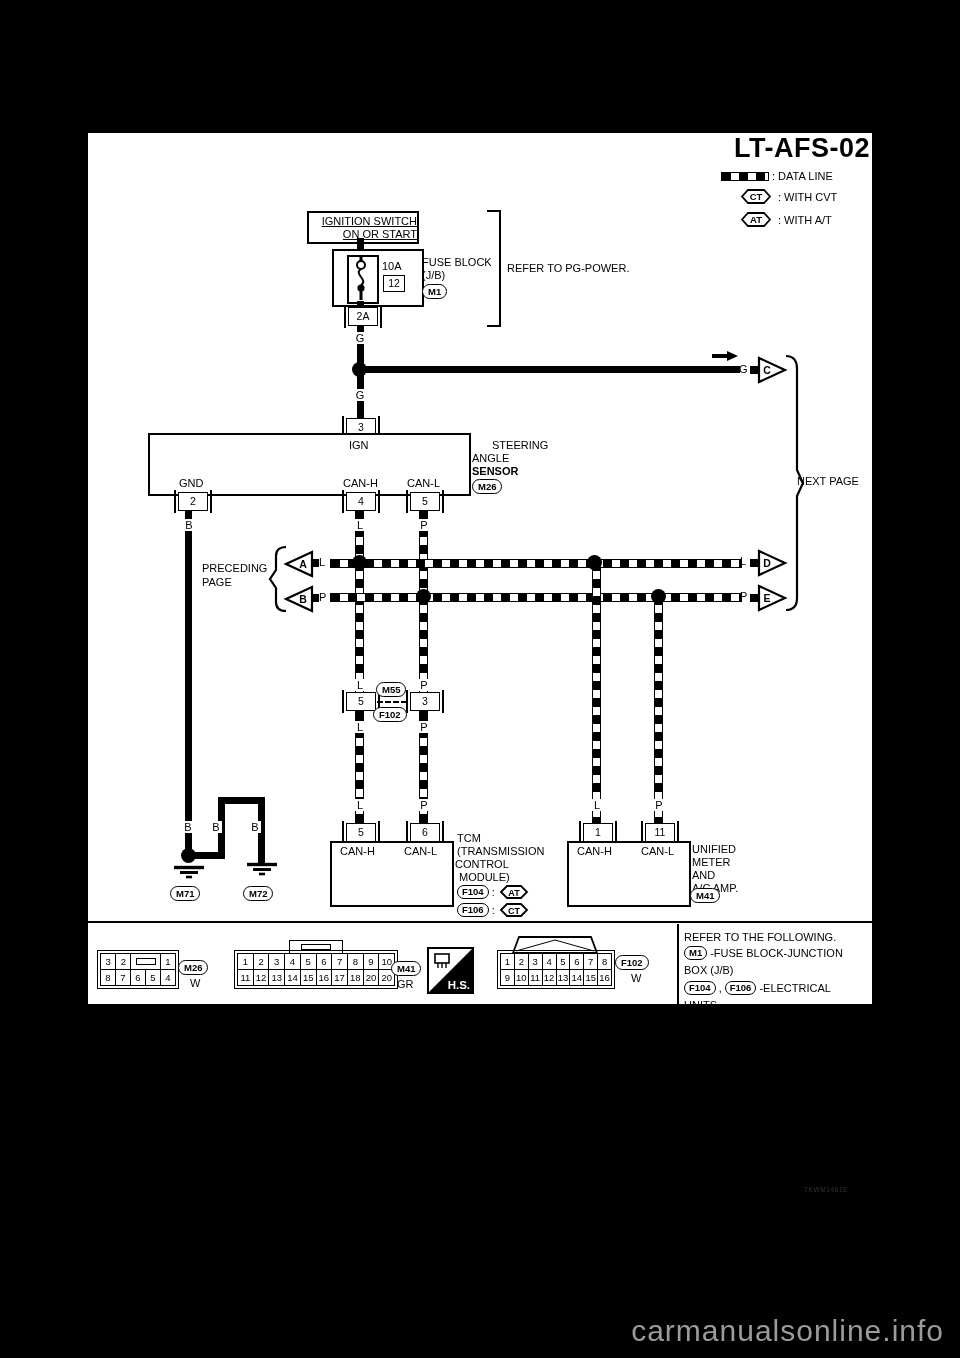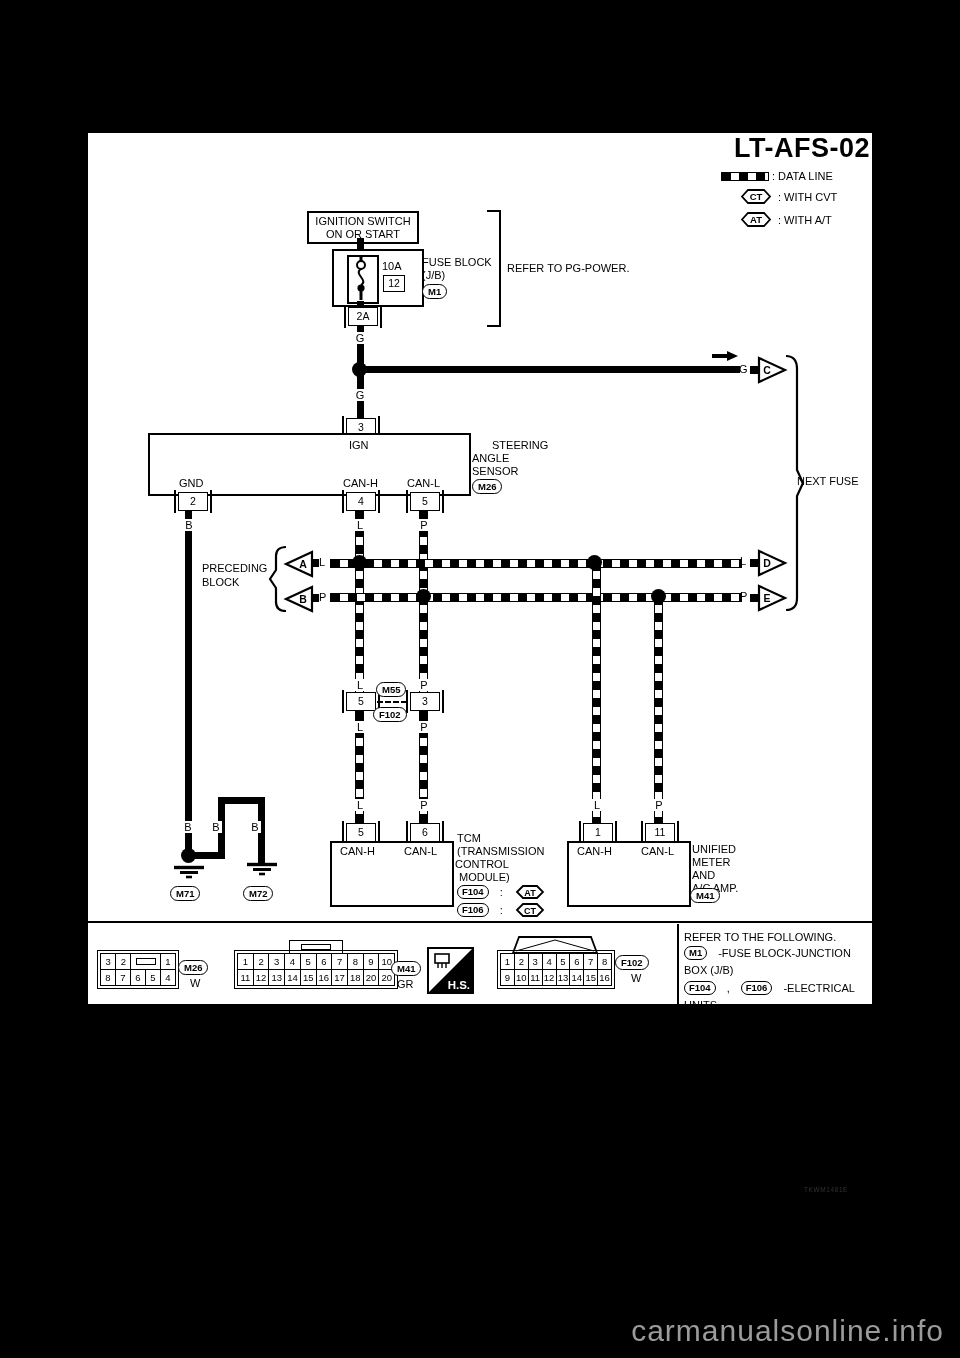--- a/index.html
+++ b/index.html
@@ -32,21 +32,21 @@
   .pbody{position:absolute;border:1.7px solid #000;background:#fff;outline:1.4px solid #000;outline-offset:2.5px;}
   .prow{display:flex;}
   .prow + .prow{border-top:1px solid #000;}
   .pin{flex:1;text-align:center;font-size:9.5px;line-height:15px;border-left:1px solid #000;min-width:0;}
   .pin:first-child{border-left:none;}
   .pin.slot{flex:2;position:relative;}
   .pin.slot::after{content:"";position:absolute;left:50%;top:4px;transform:translateX(-50%);
         width:18px;height:5px;border:1.4px solid #000;}
   .tab{position:absolute;border:1.8px solid #000;background:#fff;}
   .tab .tslot{position:absolute;left:50%;top:3px;transform:translateX(-50%);width:28px;height:4px;border:1.4px solid #000;}
-  .frow{position:absolute;display:flex;align-items:center;gap:11px;font-size:11px;white-space:nowrap;}
+  .frow{position:absolute;display:flex;align-items:center;gap:3px;font-size:11px;white-space:nowrap;}
   .vline{position:absolute;width:2px;background:#000;}
   .watermark{position:absolute;right:16px;top:1314px;font-size:30px;color:#9b9b9b;letter-spacing:1px;}
   .doccode{position:absolute;font-size:6.5px;color:#333;letter-spacing:.6px;}
   svg{position:absolute;overflow:visible;}
   svg text{font-family:"Liberation Sans",sans-serif;}
 </style>
 </head>
 <body>
 
 <div class="sheet">
@@ -58,21 +58,21 @@
     <polygon points="4,8.5 10,2 26,2 32,8.5 26,15 10,15" fill="#fff" stroke="#000" stroke-width="1.8"></polygon>
     <text x="18" y="12" font-size="9.5" font-weight="bold" text-anchor="middle">CT</text>
   </svg>
   <div class="ps t11" style="left:690px;top:58px;">: WITH CVT</div>
   <svg style="left:650px;top:78px;" width="36" height="17">
     <polygon points="4,8.5 10,2 26,2 32,8.5 26,15 10,15" fill="#fff" stroke="#000" stroke-width="1.8"></polygon>
     <text x="18" y="12" font-size="9.5" font-weight="bold" text-anchor="middle">AT</text>
   </svg>
   <div class="ps t11" style="left:690px;top:81px;">: WITH A/T</div>
 
-  <div class="cbox" style="left:219px;top:78px;width:108px;height:29px;text-align:center;">
+  <div class="cbox" style="left:219px;top:78px;width:108px;height:29px;text-align:right;text-decoration:underline;">
     <div class="t11" style="padding-top:2px;">IGNITION SWITCH</div>
     <div class="t11">ON OR START</div>
   </div>
   <div class="wire" style="left:269px;top:105px;width:7px;height:13px;"></div>
   <div class="cbox" style="left:244px;top:116px;width:88px;height:54px;"></div>
   <div class="cbox" style="left:259px;top:122px;width:28px;height:45px;"></div>
   <svg style="left:259px;top:122px;" width="28" height="45">
     <line x1="14" y1="0" x2="14" y2="6" stroke="#000" stroke-width="3"></line>
     <circle cx="14" cy="10" r="4" fill="#fff" stroke="#000" stroke-width="2"></circle>
     <path d="M14,14 C6,19 22,25 14,30" fill="none" stroke="#000" stroke-width="2"></path>
@@ -99,46 +99,46 @@
   </svg>
   <div class="plain" style="left:651px;top:230px;">G</div>
   <div class="sq" style="left:662px;top:233px;"></div>
   <svg style="left:670px;top:224px;" width="28" height="27">
     <polygon points="1,1 27,13 1,25" fill="#fff" stroke="#000" stroke-width="2.2"></polygon>
     <text x="9" y="17" font-size="10.5" font-weight="bold" text-anchor="middle">C</text>
   </svg>
   <svg style="left:696px;top:222px;" width="22" height="256">
     <path d="M2,1 Q13,1 13,14 L13,115 L19,128 L13,141 L13,243 Q13,255 2,255" fill="none" stroke="#000" stroke-width="2.2"></path>
   </svg>
-  <div class="plain" style="left:709px;top:342px;">NEXT FUSE</div>
+  <div class="plain" style="left:709px;top:342px;">NEXT PAGE</div>
   <div class="wlbl" style="left:266px;top:256px;">G</div>
 
   <div class="term" style="left:258px;top:285px;">3</div>
   <div class="cbox" style="left:60px;top:300px;width:319px;height:59px;"></div>
   <div class="plain" style="left:261px;top:306px;">IGN</div>
   <div class="plain" style="left:91px;top:344px;">GND</div>
   <div class="plain" style="left:255px;top:344px;">CAN-H</div>
   <div class="plain" style="left:319px;top:344px;">CAN-L</div>
   <div class="plain" style="left:404px;top:306px;">STEERING</div>
   <div class="plain" style="left:384px;top:319px;text-align:center;">ANGLE</div>
-  <div class="plain" style="left:384px;top:332px;">SENSOR</div>
+  <div class="plain" style="left:384px;top:332px;font-weight:bold;">SENSOR</div>
   <div class="oval" style="left:384px;top:346px;">M26</div>
   <div class="term" style="left:90px;top:359px;">2</div>
   <div class="term" style="left:258px;top:359px;">4</div>
   <div class="term" style="left:322px;top:359px;">5</div>
 
   <div class="wire" style="left:97px;top:377px;width:7px;height:346px;"></div>
   <div class="dlv" style="left:267px;top:377px;height:182px;"></div>
   <div class="dlv" style="left:331px;top:377px;height:182px;"></div>
   <div class="wlbl" style="left:95px;top:386px;">B</div>
   <div class="wlbl" style="left:266px;top:386px;">L</div>
   <div class="wlbl" style="left:330px;top:386px;">P</div>
 
   <div class="plain" style="left:114px;top:429px;">PRECEDING</div>
-  <div class="plain" style="left:114px;top:443px;">BLOCK</div>
+  <div class="plain" style="left:114px;top:443px;">PAGE</div>
   <svg style="left:180px;top:413px;" width="22" height="66">
     <path d="M18,1 Q8,1 8,10 L8,24 L2,33 L8,42 L8,56 Q8,65 18,65" fill="none" stroke="#000" stroke-width="2.2"></path>
   </svg>
   <svg style="left:197px;top:418px;" width="28" height="27">
     <polygon points="27,1 1,13 27,25" fill="#fff" stroke="#000" stroke-width="2.2"></polygon>
     <text x="18" y="17" font-size="10.5" font-weight="bold" text-anchor="middle">A</text>
   </svg>
   <div class="sq" style="left:223px;top:426px;"></div>
   <div class="plain" style="left:231px;top:423px;">L</div>
   <svg style="left:197px;top:453px;" width="28" height="27">

